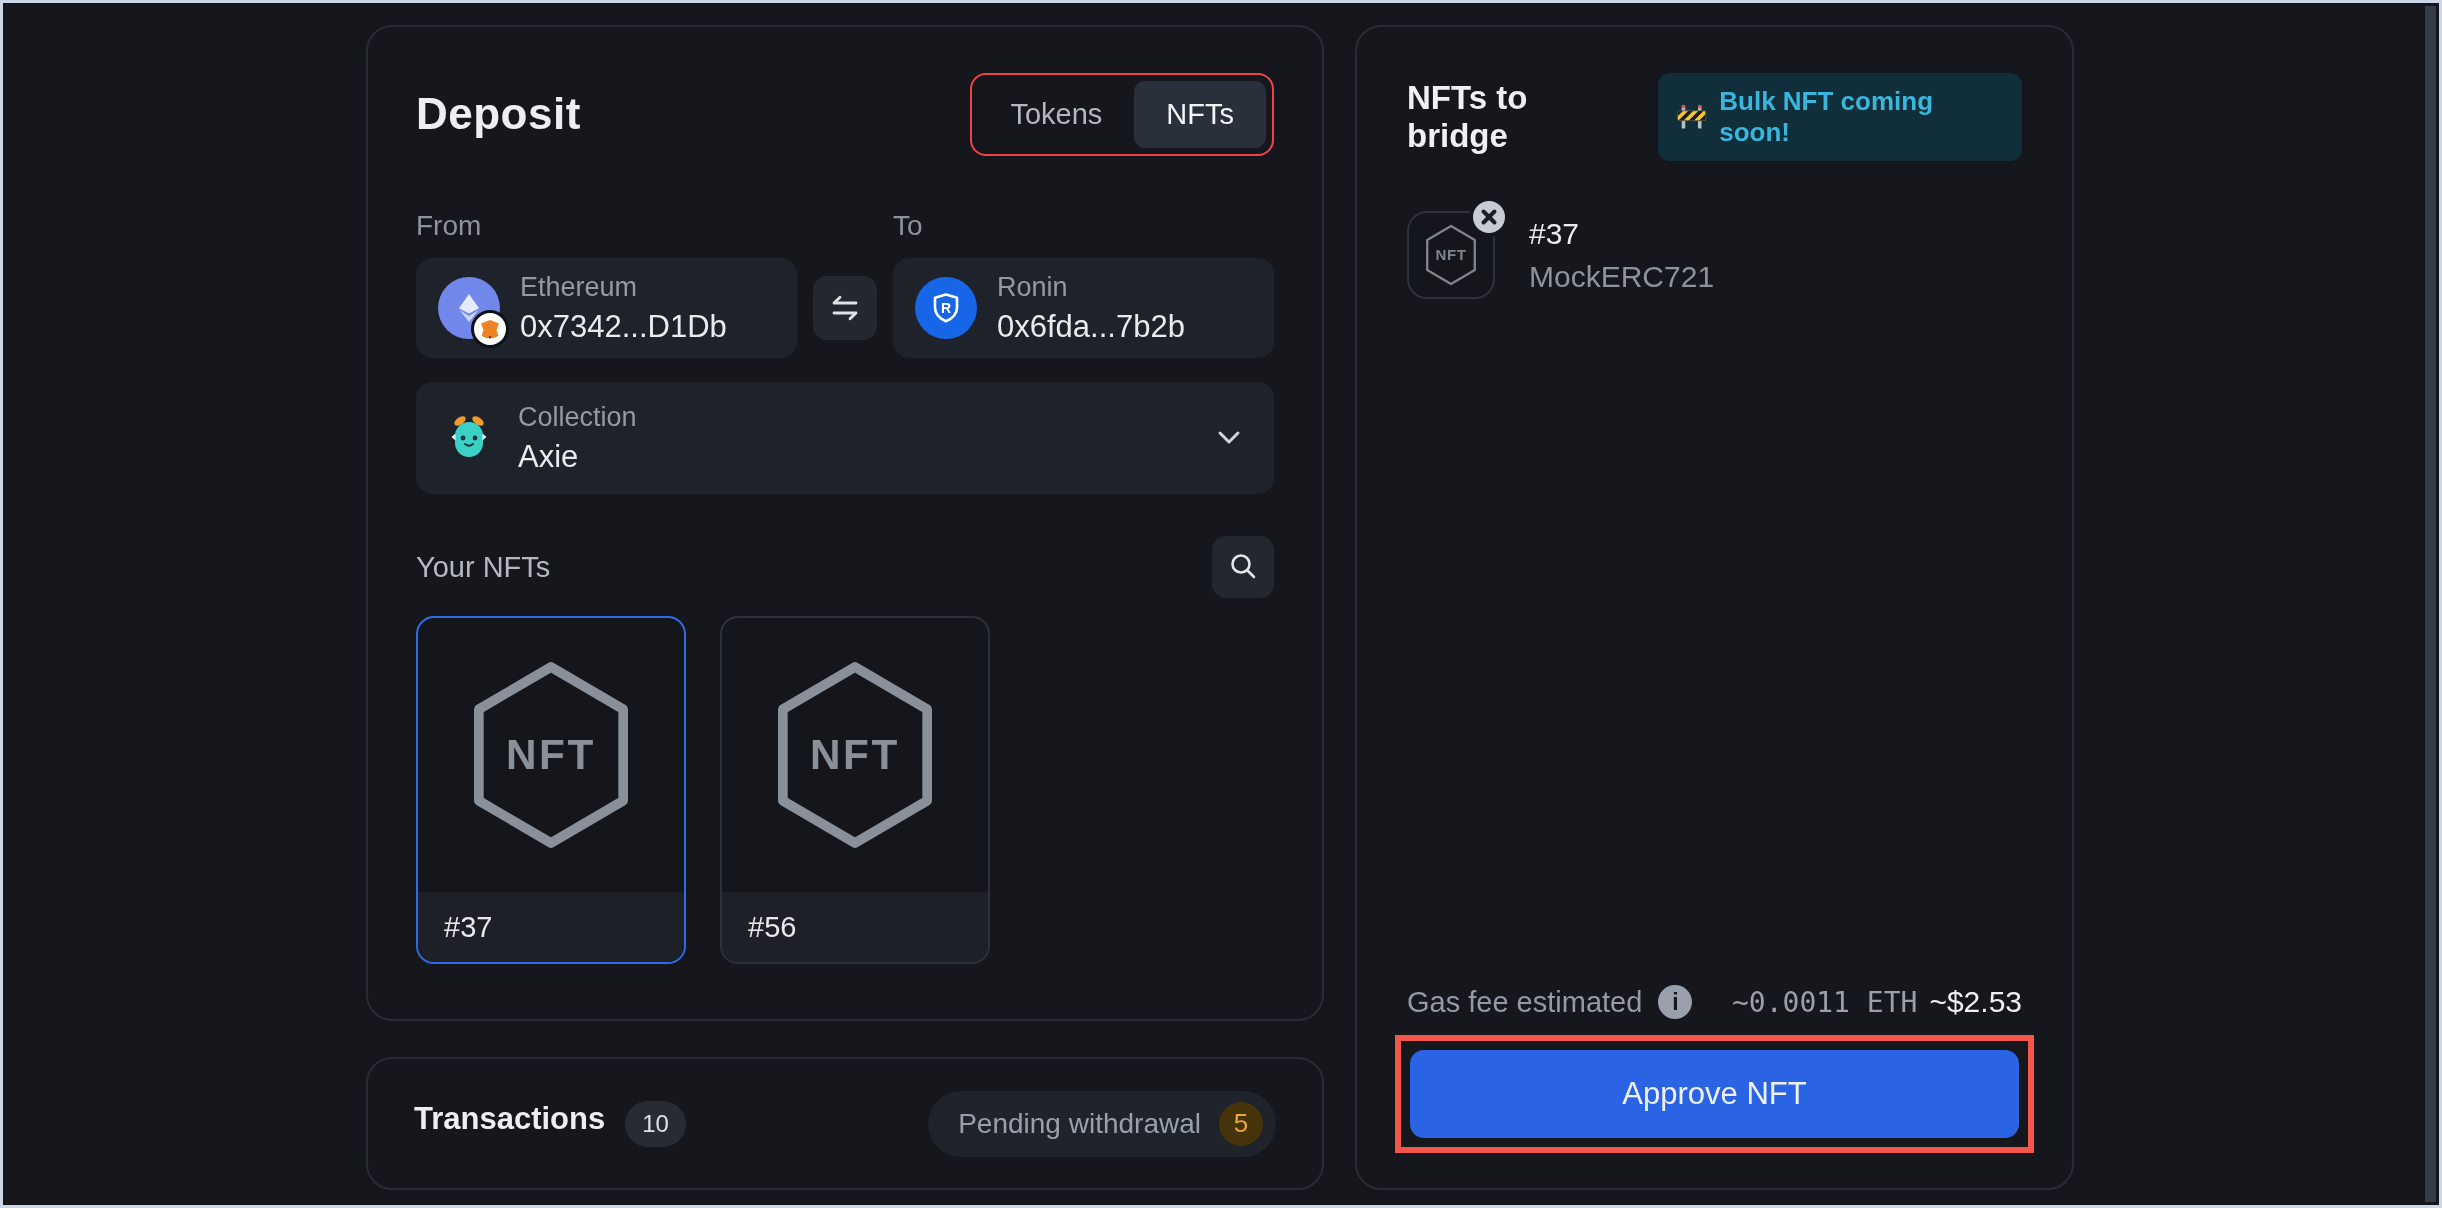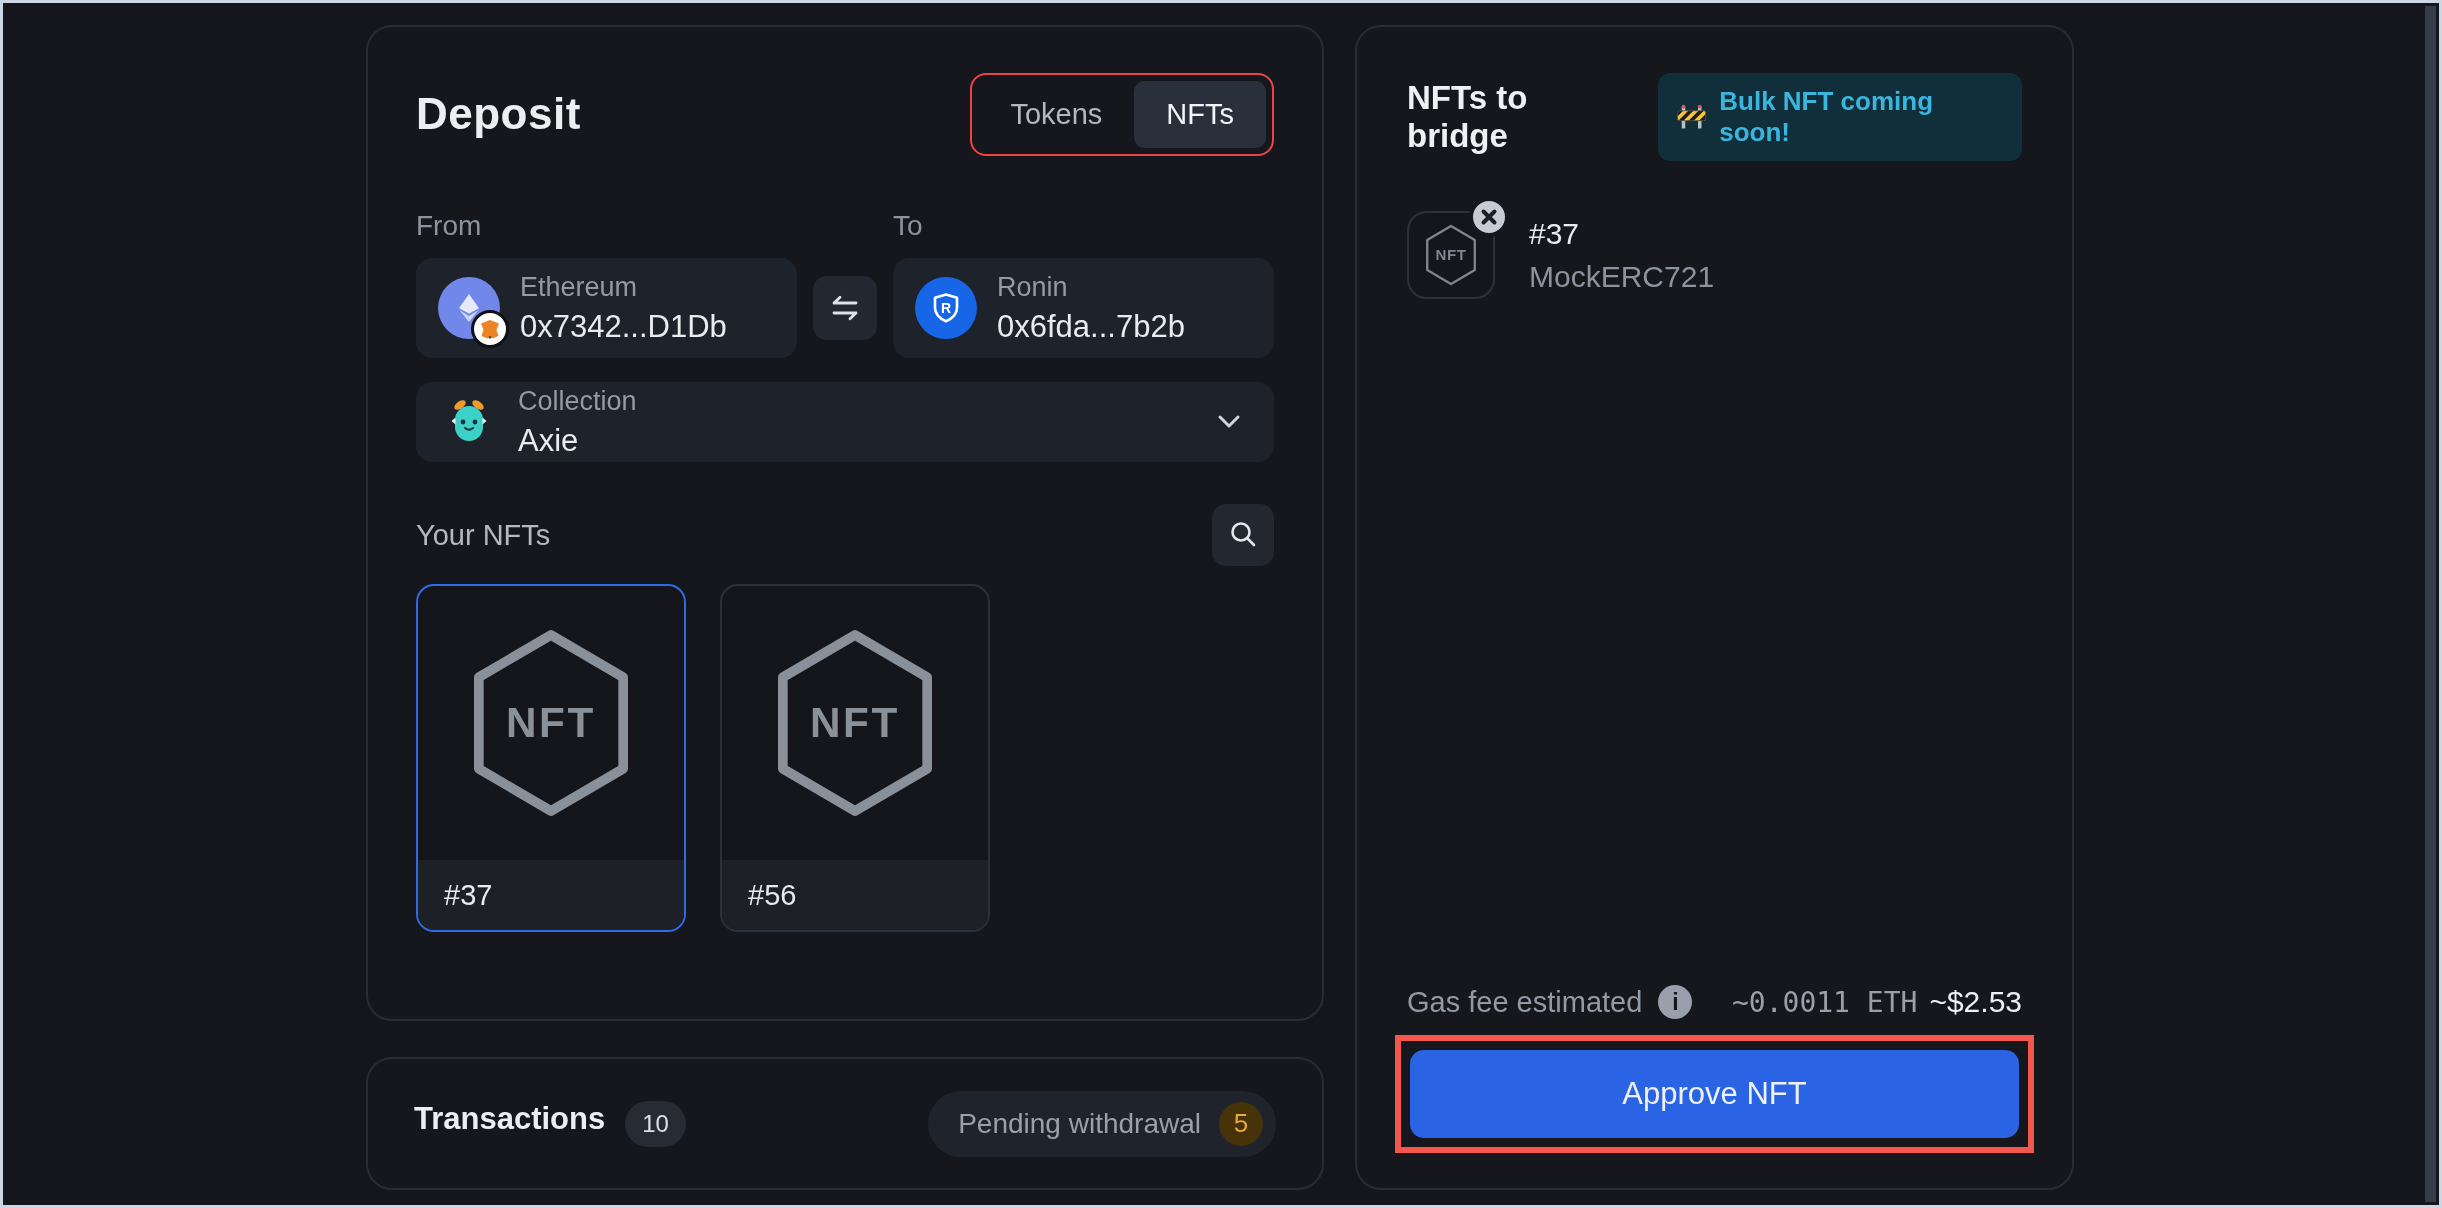--- a/index.html
+++ b/index.html
@@ -30,21 +30,21 @@
   .swap-btn { width:64px; height:64px; border-radius:14px; background:#23272f; display:flex; align-items:center; justify-content:center; cursor:pointer; }
   .net-icon { position:relative; width:62px; height:62px; flex:none; }
   .net-circle { width:62px; height:62px; border-radius:50%; display:flex; align-items:center; justify-content:center; }
   .net-circle.eth { background:#7287ea; }
   .net-circle.ronin { background:#1866e8; }
   .fox-badge { position:absolute; right:-9px; bottom:-9px; width:38px; height:38px; border-radius:50%;
     background:#ffffff; border:3px solid #101116; display:flex; align-items:center; justify-content:center; }
   .net-name { font-size:27px; color:#949aa5; margin-bottom:6px; }
   .net-addr { font-size:31px; color:#e9ebef; font-weight:500; }
 
-  .collection-box { margin-top:24px; background:#1e222a; border-radius:16px; height:80px;
+  .collection-box { margin-top:24px; background:#1e222a; border-radius:16px; height:112px;
     display:flex; align-items:center; gap:22px; padding:0 26px; cursor:pointer; }
   .col-chevron { margin-left:auto; }
 
   .nfts-head { margin-top:42px; display:flex; justify-content:space-between; align-items:center; }
   .nfts-label { font-size:29px; color:#b3b8c1; }
   .search-btn { width:62px; height:62px; border-radius:14px; background:#23272f; display:flex; align-items:center; justify-content:center; cursor:pointer; }
 
   .nft-grid { margin-top:18px; display:flex; gap:34px; }
   .nft-card { width:270px; height:348px; border-radius:18px; background:#14161b; border:2px solid #2b313c;
     overflow:hidden; display:flex; flex-direction:column; cursor:pointer; }

